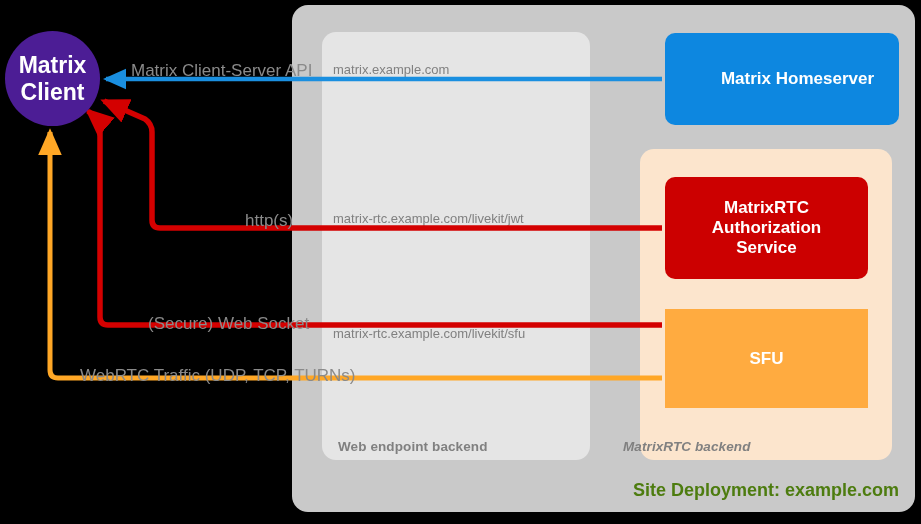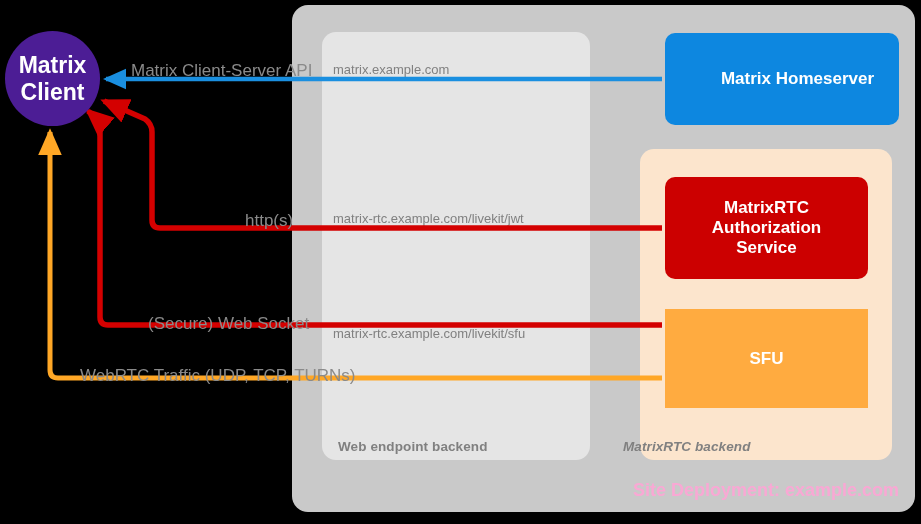--- a/index.html
+++ b/index.html
@@ -11,21 +11,21 @@
 
   
   .site-panel{left:292px;top:5px;width:623px;height:507px;background:#c9c9c9;border-radius:16px;}
   .routing-box{left:322px;top:32px;width:268px;height:428px;background:#e5e5e5;border-radius:14px;}
   .backend-box{left:640px;top:149px;width:252px;height:311px;background:#fce5cd;border-radius:14px;}
 
   .zone-label{position:absolute;color:#808080;font-size:13.5px;font-weight:bold;letter-spacing:.1px;}
   .routing-label{left:338px;top:439px;}
   .backend-label{left:623px;top:439px;font-style:italic;}
 
-  .site-label{position:absolute;right:22px;top:480px;color:#f9a8d4;font-size:18px;font-weight:bold;}
+  .site-label{position:absolute;right:22px;top:480px;color:#4d7c0f;font-size:18px;font-weight:bold;}
 
   
   .node{position:absolute;display:flex;align-items:center;justify-content:center;
         text-align:center;color:#ffffff;font-weight:bold;line-height:1.16;}
   .client-node{left:5px;top:31px;width:95px;height:95px;background:#4c1d95;border-radius:50%;
                font-size:23px;}
   .hs-node{left:665px;top:33px;width:203px;height:92px;background:#0d87e0;border-radius:10px;
            font-size:17px;padding-left:31px;}
   .auth-node{left:665px;top:177px;width:203px;height:102px;background:#cc0000;border-radius:10px;
              font-size:17px;}

